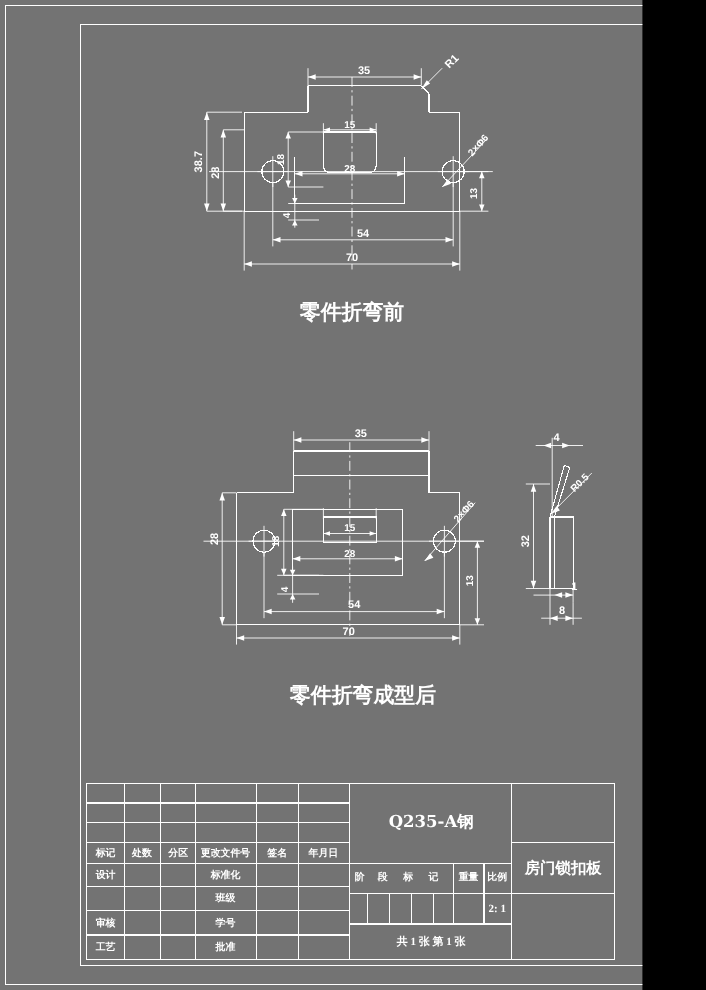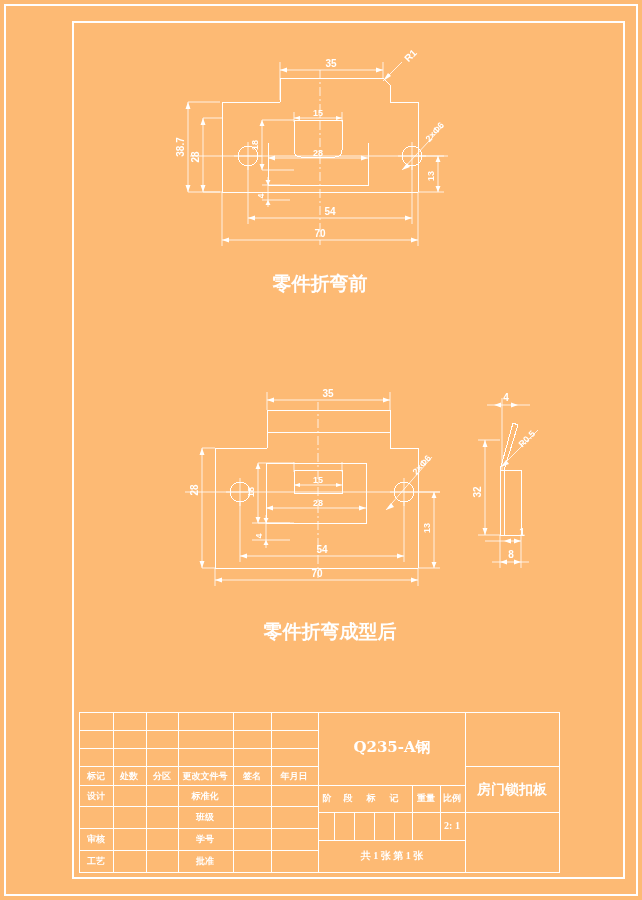--- a/index.html
+++ b/index.html
@@ -2,23 +2,23 @@
 <html><head>
 <meta charset="utf-8">
 <style>
   html, body {
     margin: 0;
     padding: 0;
     background: #000000;
   }
   #page {
     position: relative;
-    width: 642px;
+    width: 584px;
     height: 900px;
-    background: #fdba74;
+    background: #737373;
     overflow: hidden;
     font-family: "Liberation Sans", sans-serif;
   }
   svg.cad {
     position: absolute;
     left: 0;
     top: 0;
     width: 642px;
     height: 900px;
   }

